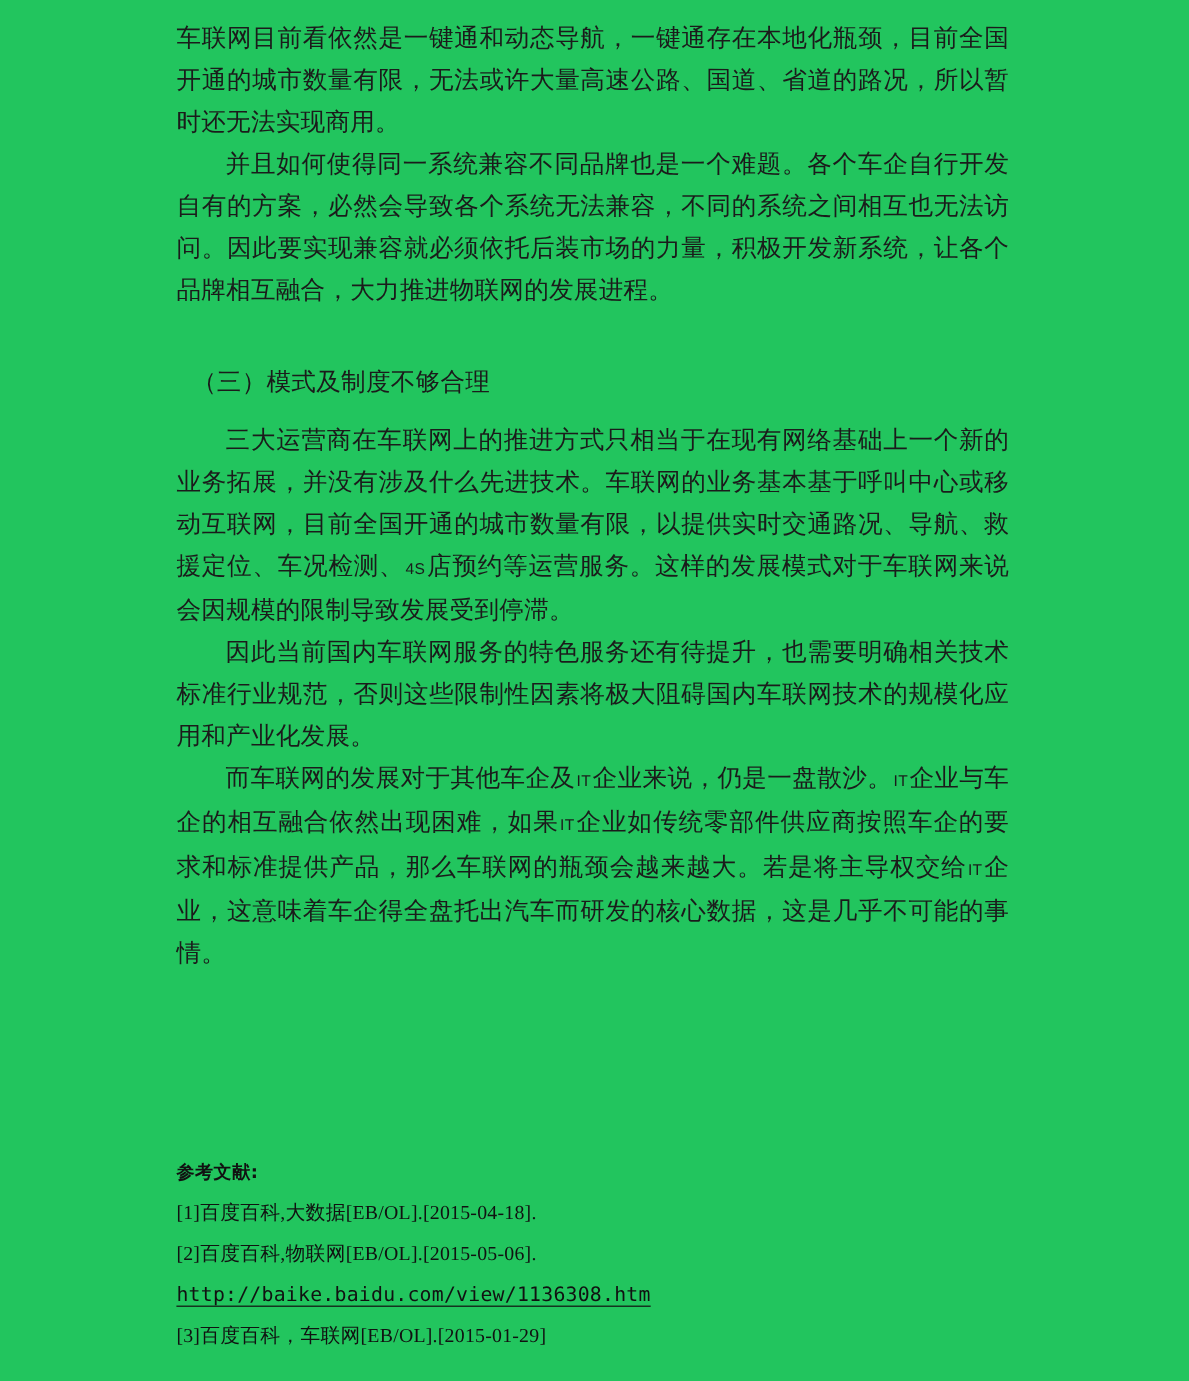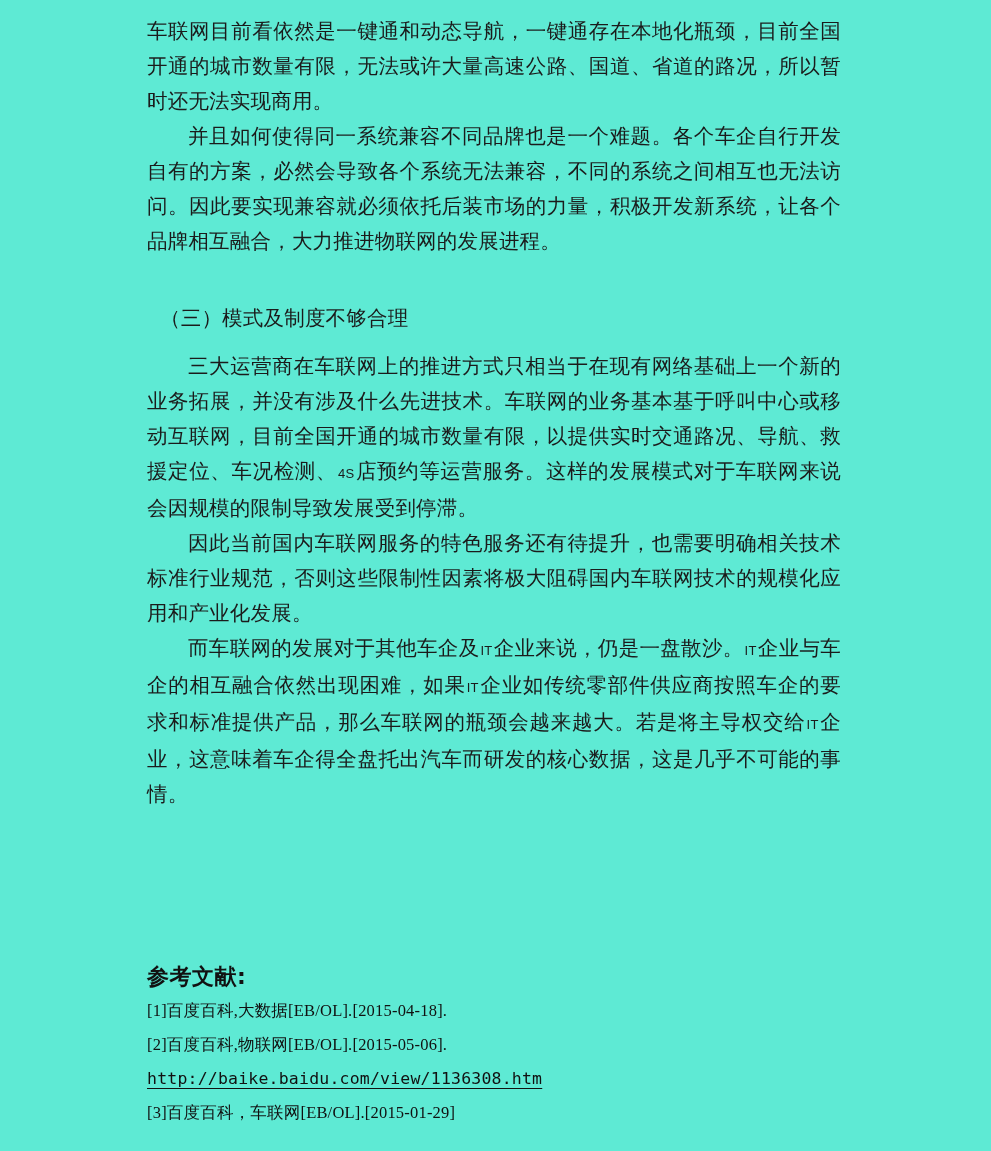--- a/index.html
+++ b/index.html
@@ -4,21 +4,21 @@
 <style>
   html, body {
     margin: 0;
     padding: 0;
     background: #ffffff;
   }
   .page {
     position: relative;
     width: 991px;
     height: 1151px;
-    background: #5eead4;
+    background: #22c55e;
     overflow: hidden;
     font-family: "DejaVu Serif", serif;
   }
 
   
   .body-block {
     position: absolute;
     left: 147px;
     top: 14px;
     width: 694px;
@@ -61,21 +61,21 @@
 
   
   .refs {
     position: absolute;
     left: 147px;
     top: 960px;
     width: 700px;
   }
   .refs-title {
     font-family: "DejaVu Sans", "Liberation Sans", sans-serif;
-    font-size: 22px;
+    font-size: 15px;
     font-weight: bold;
     color: #111111;
     line-height: 34px;
     margin: 0;
     letter-spacing: 0.5px;
   }
   .ref-line {
     font-family: Liberation Serif, serif;
     font-size: 16.5px;
     line-height: 34px;

